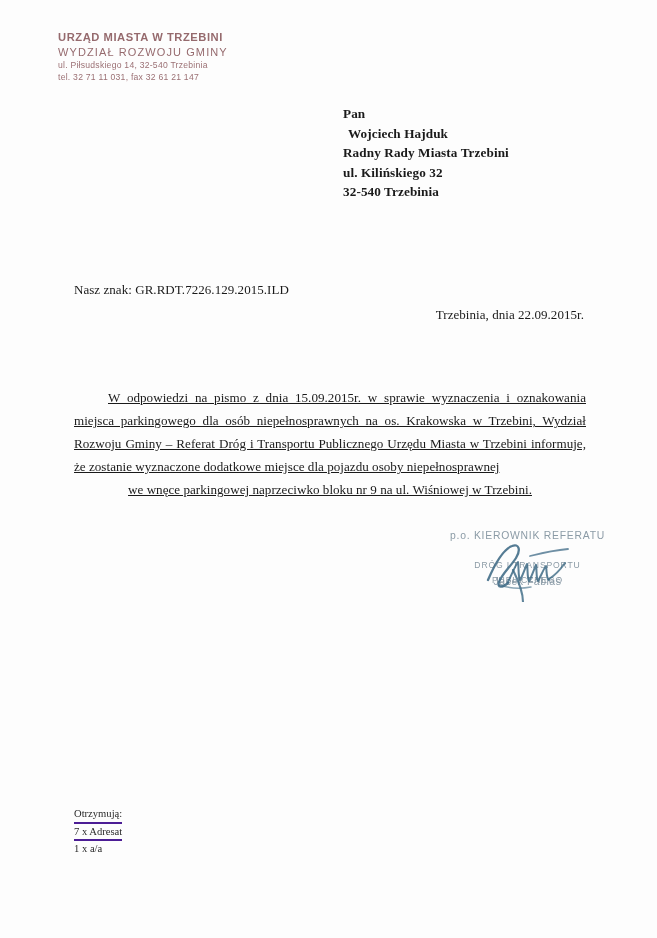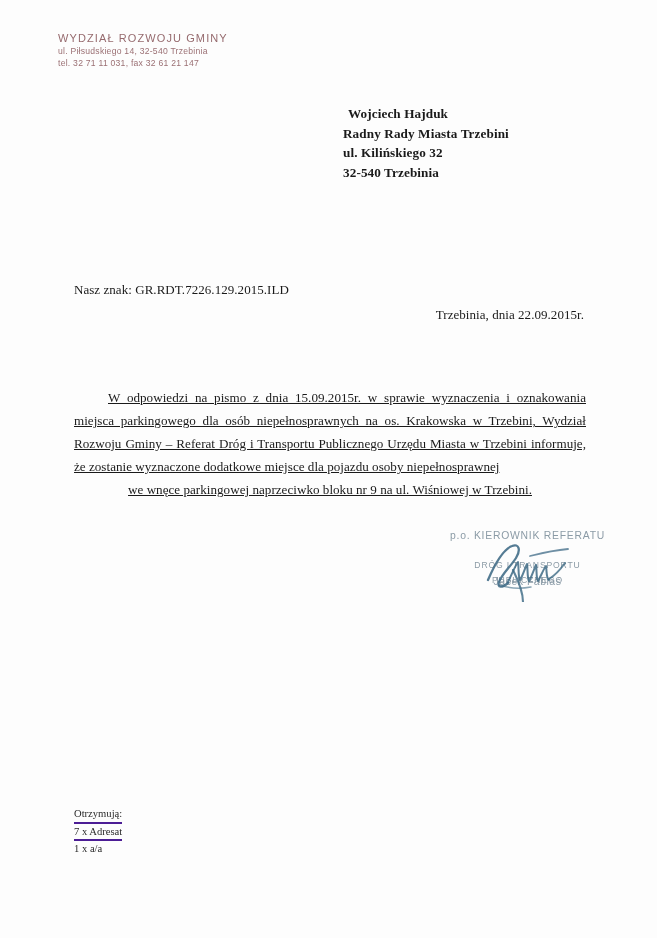--- a/index.html
+++ b/index.html
@@ -159,26 +159,28 @@
     border-bottom: 2px solid #4c1d95;
     padding-bottom: .5px;
   }
 </style>
 </head>
 <body>
 
 <div class="page">
 
   <div class="office-stamp">
+    <div class="ln1">URZĄD MIASTA W TRZEBINI</div>
     <div class="ln2">WYDZIAŁ ROZWOJU GMINY</div>
     <div class="ln3">ul. Piłsudskiego 14, 32-540 Trzebinia</div>
     <div class="ln4">tel. 32 71 11 031, fax 32 61 21 147</div>
   </div>
 
   <div class="addressee">
+    <div>Pan</div>
     <div class="indent">Wojciech Hajduk</div>
     <div>Radny Rady Miasta Trzebini</div>
     <div>ul. Kilińskiego 32</div>
     <div>32-540 Trzebinia</div>
   </div>
 
   <div class="ref-row">
     <span class="sign">Nasz znak: GR.RDT.7226.129.2015.ILD</span>
     <span class="place">Trzebinia, dnia 22.09.2015r.</span>
   </div>

